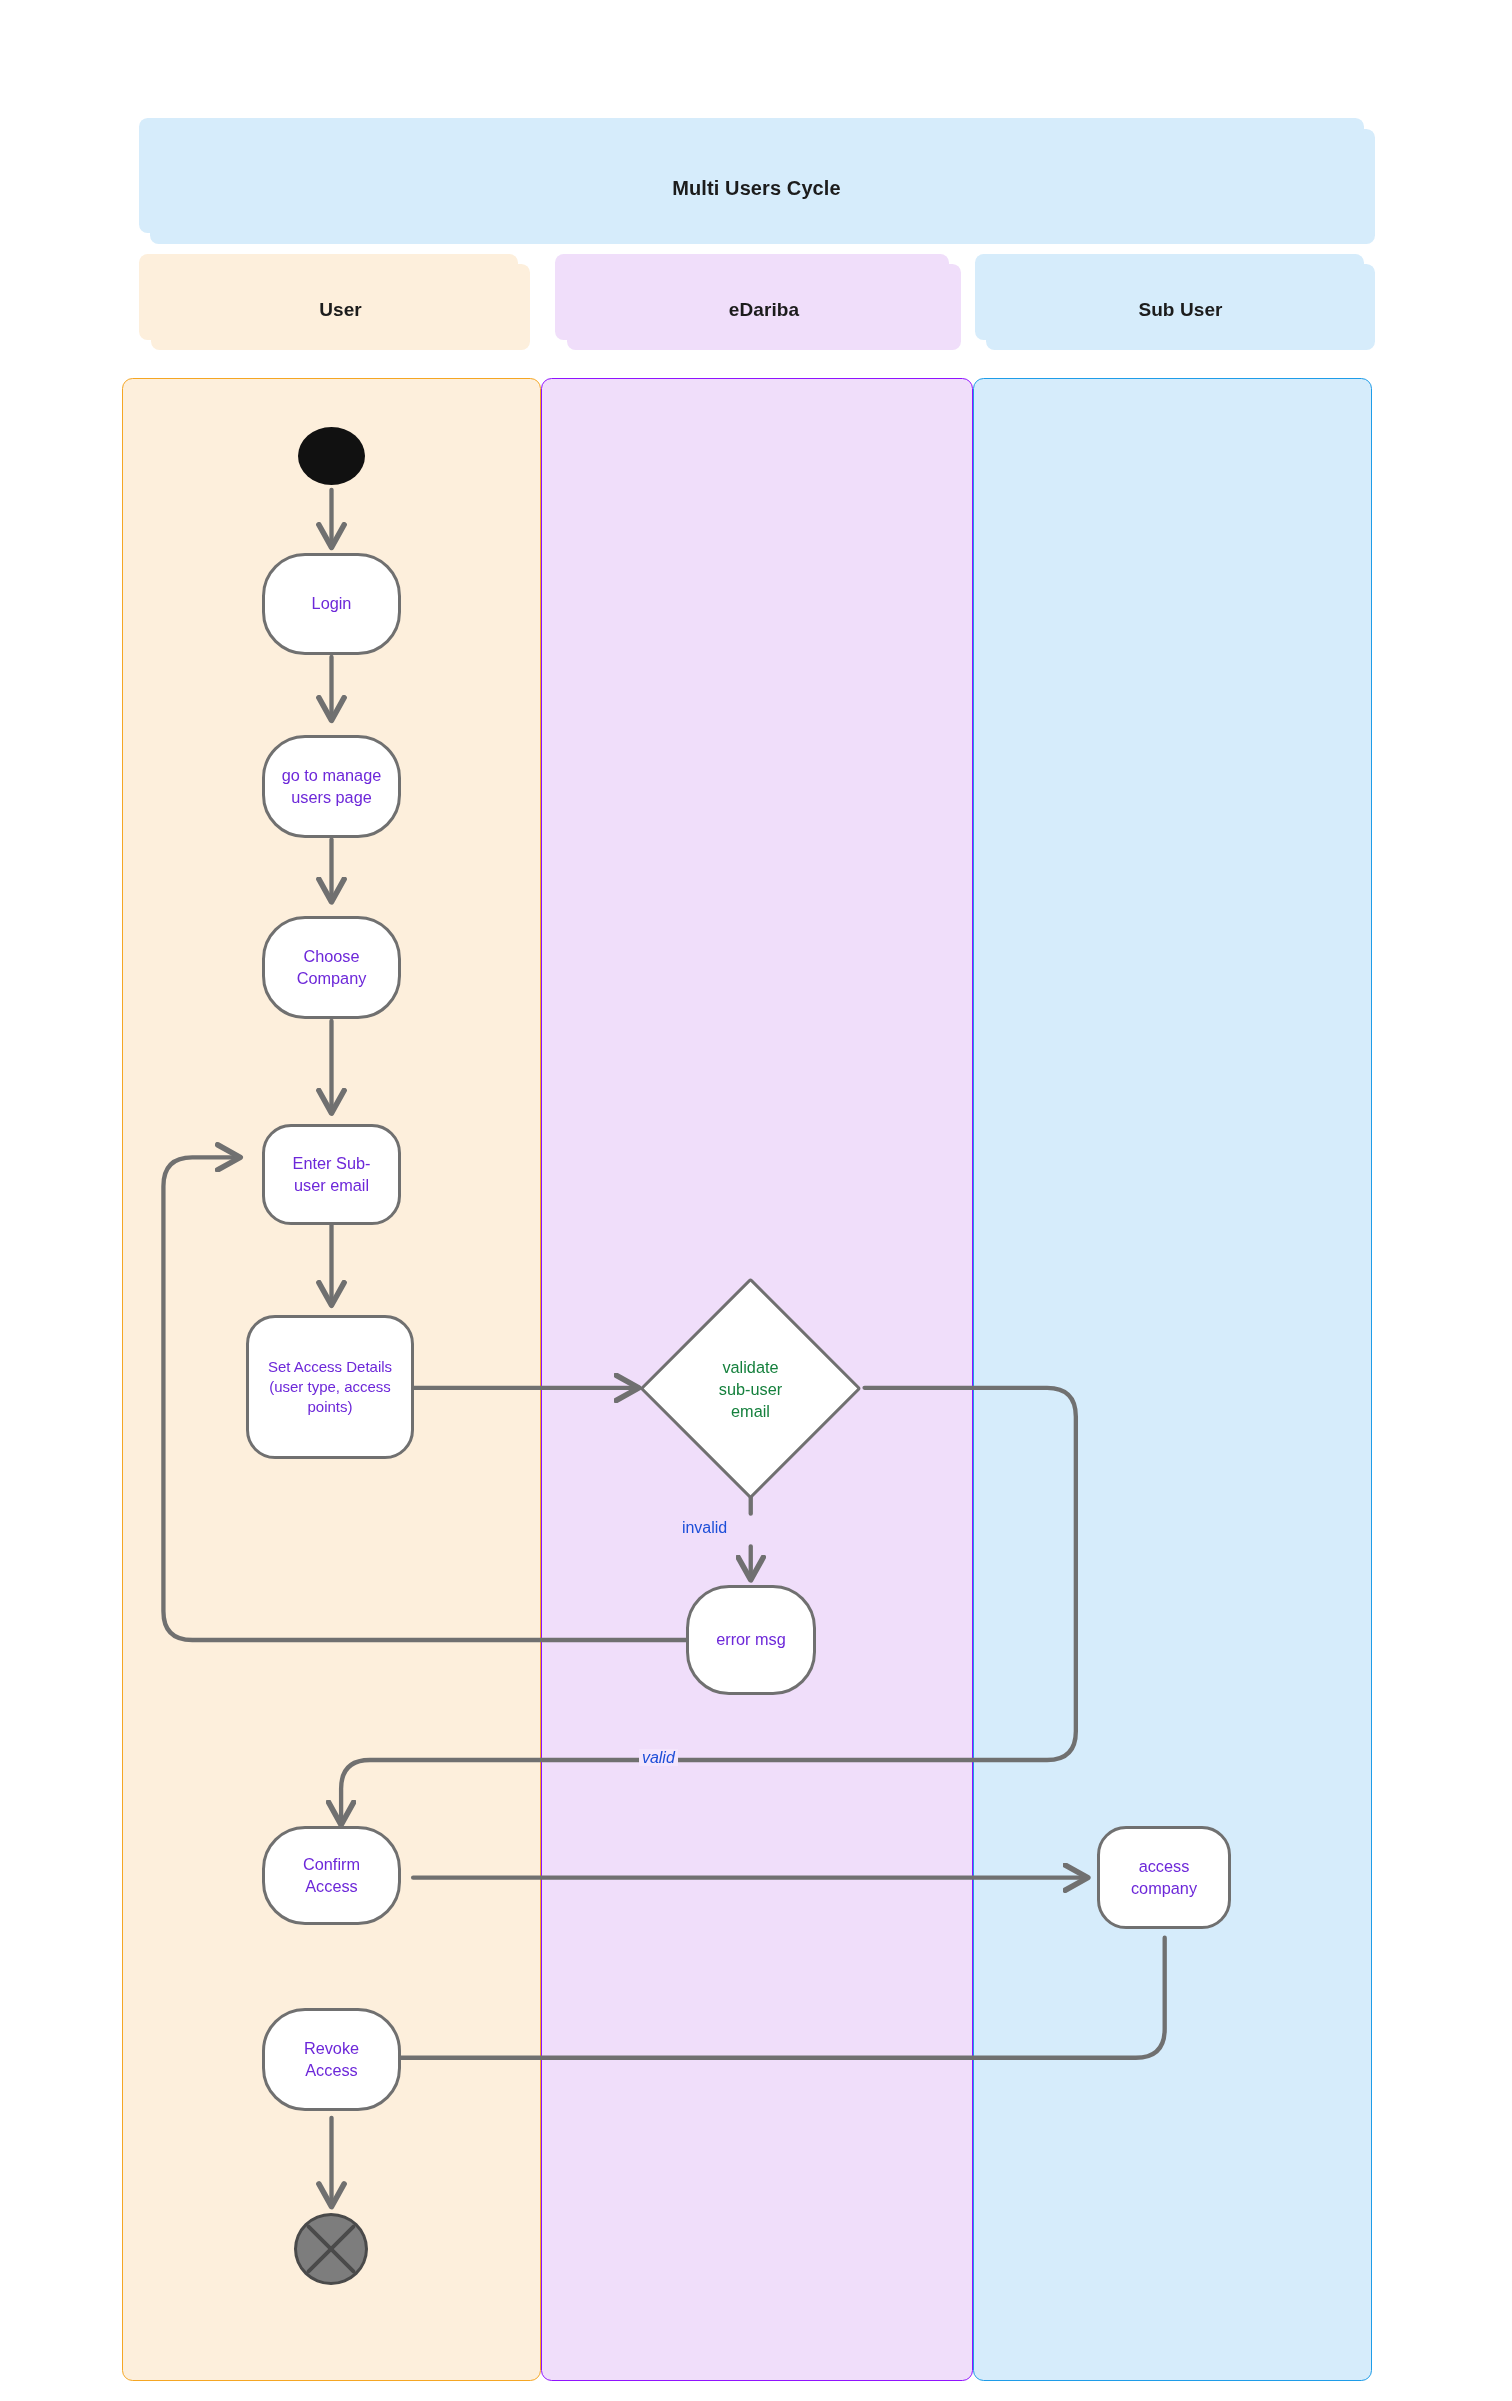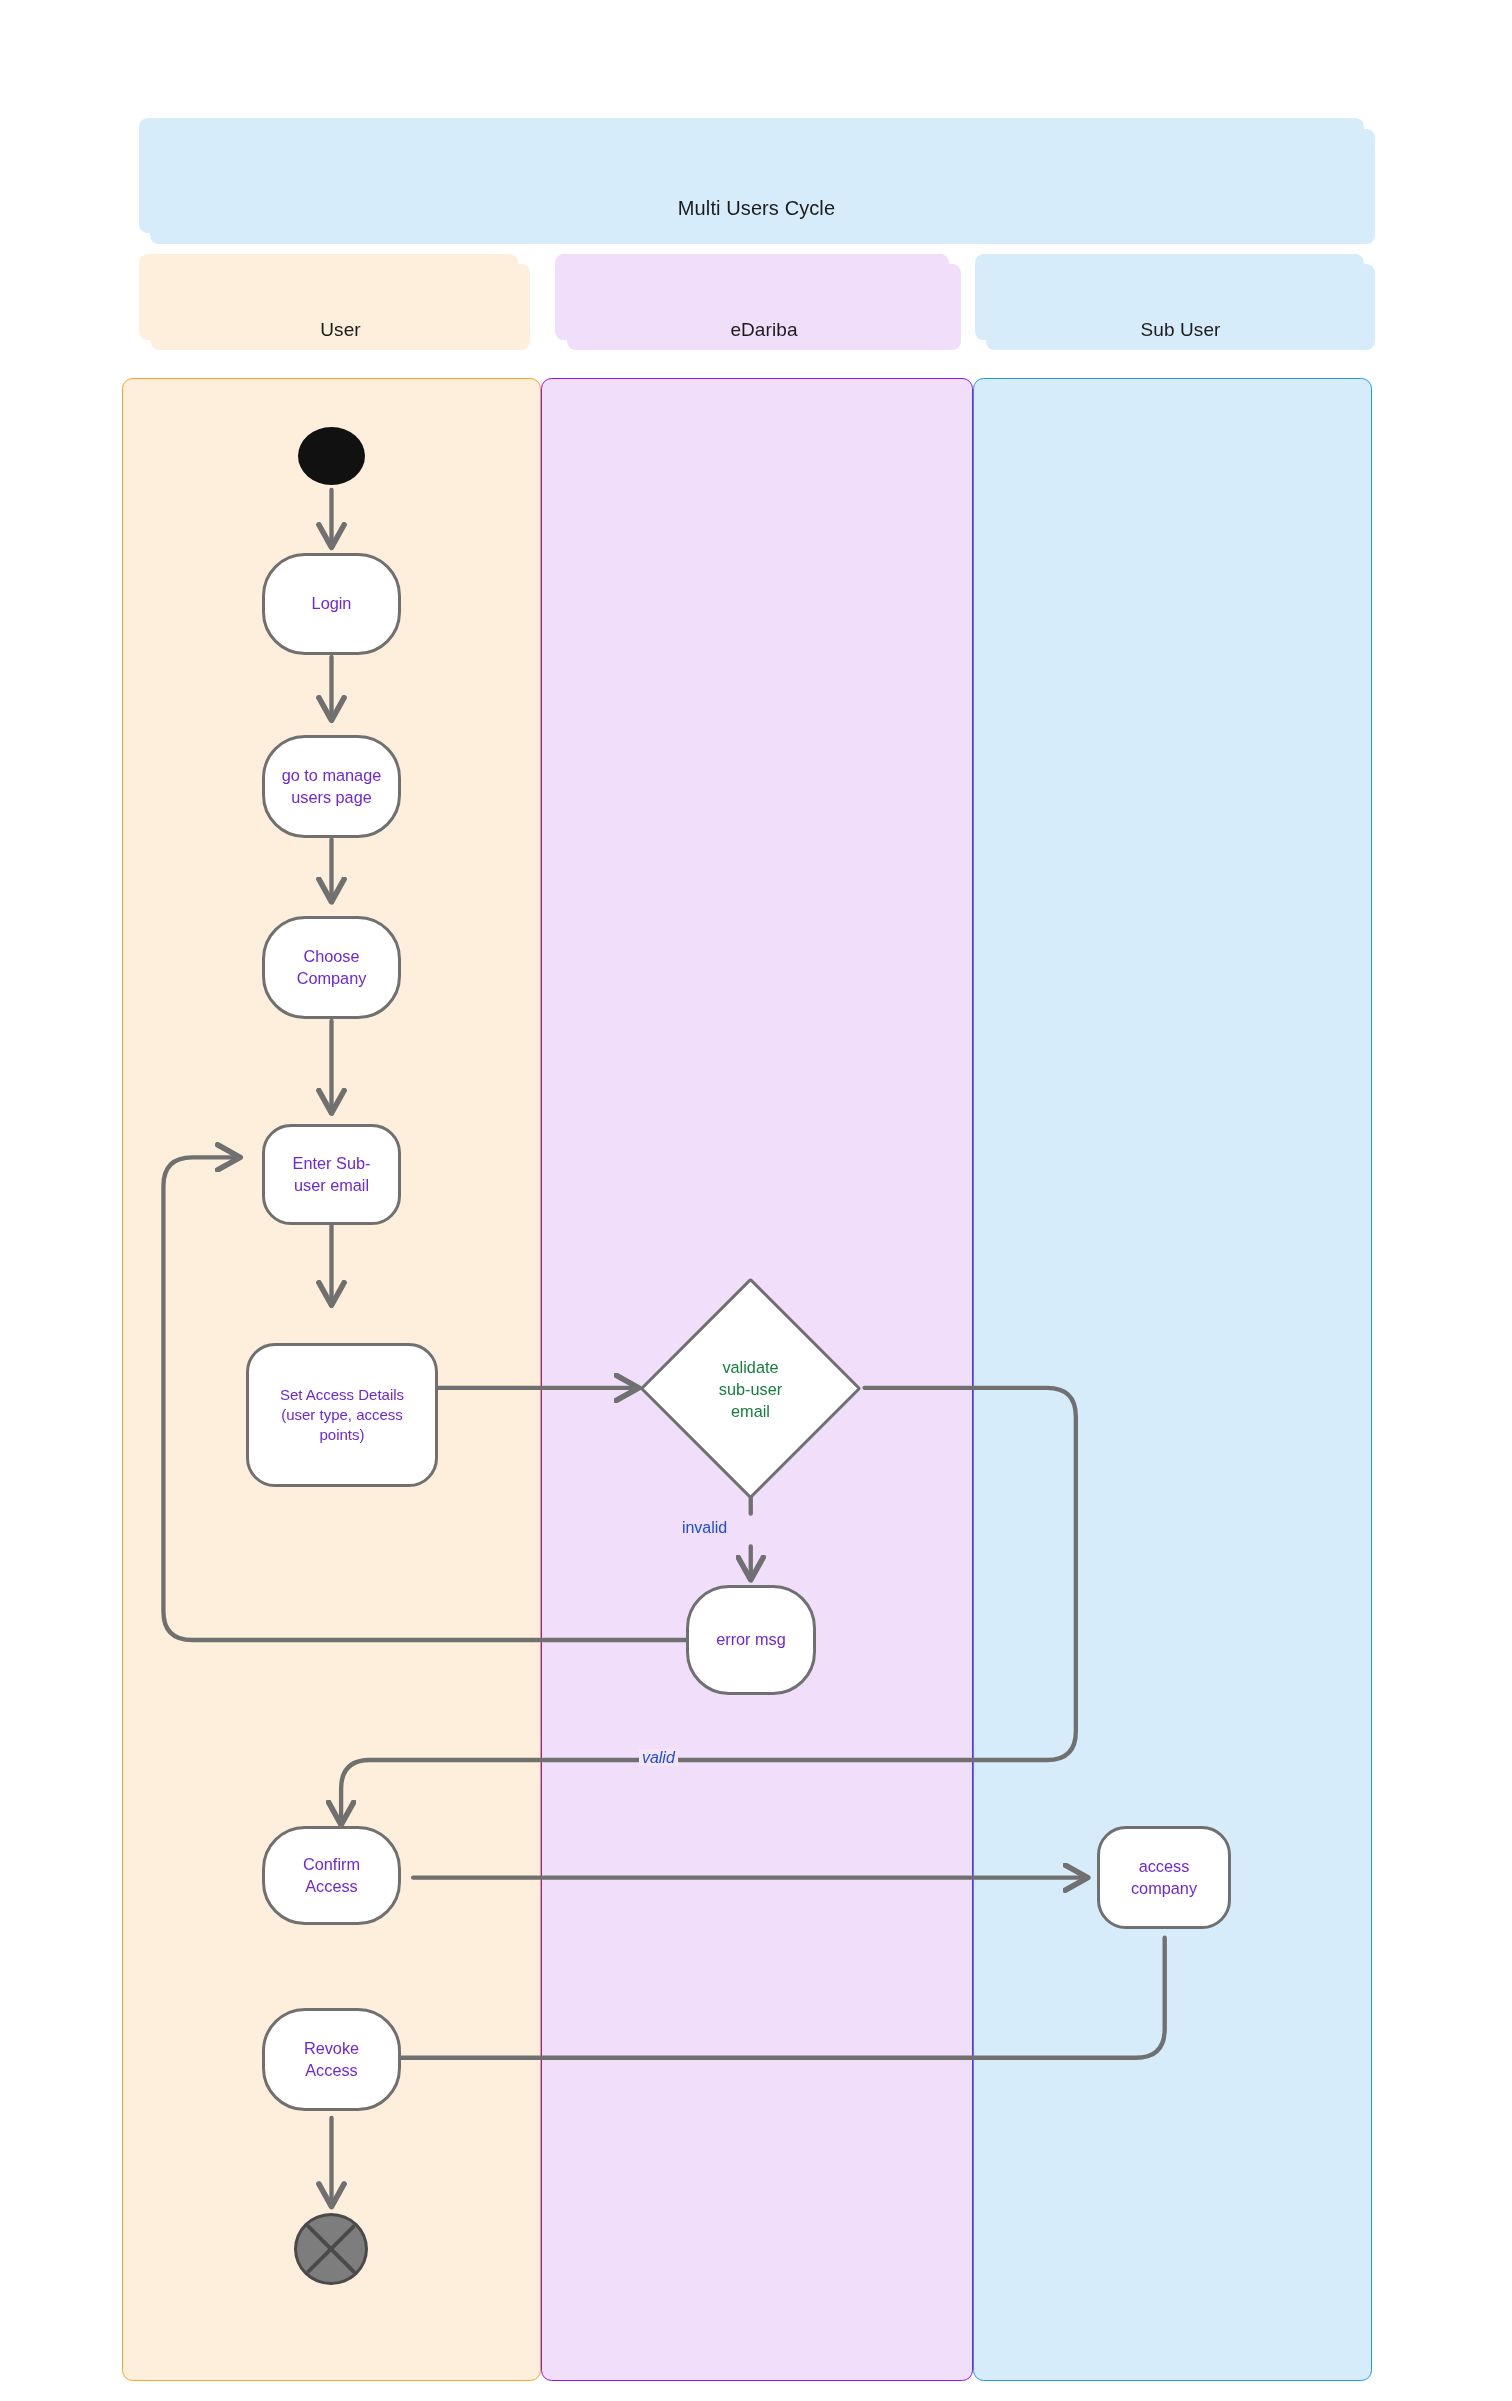--- a/index.html
+++ b/index.html
@@ -8,21 +8,21 @@
     font-family:"Liberation Sans","DejaVu Sans",sans-serif;
   }
   #canvas{position:absolute;inset:0;}
 
   
   .tab-back, .tab-front{position:absolute;border-radius:8.6px;}
   .title-back, .title-front{position:absolute;border-radius:8.6px;}
 
   .hdr-label{
     position:absolute;left:0;right:12px;text-align:center;
-    font-weight:normal;color:#1c1c1c;letter-spacing:0.1px;margin-top:20px;
+    font-weight:bold;color:#1c1c1c;letter-spacing:0.1px;
   }
 
   
   .lane-body{position:absolute;border-style:solid;border-width:1.4px;border-radius:10.6px;box-sizing:border-box;}
 
   
   #edges{position:absolute;left:0;top:0;width:1513px;height:2550px;pointer-events:none;}
 
   
   .node{
@@ -138,21 +138,21 @@
     </span>
   </div>
 
   <div class="node rounded" style="left:262px;top:1124px;width:139px;height:101px;">
     <span style="display:block;">
       <span>Enter Sub-</span><br>
       <span>user email</span>
     </span>
   </div>
 
-  <div class="node rounded" style="left:246px;top:1315px;width:192px;height:144px;font-size:15px;margin-top:28px;">
+  <div class="node rounded" style="left:246px;top:1315px;width:168px;height:144px;font-size:15px;">
     <span style="display:block;">
       <span>Set Access Details</span><br>
       <span>(user type, access</span><br>
       <span>points)</span>
     </span>
   </div>
 
   <div class="diamond" style="left:672px;top:1310px;width:157px;height:157px;"></div>
   <div class="diamond-label" style="left:672px;top:1310px;width:157px;height:157px;">
     <span style="display:block;">

